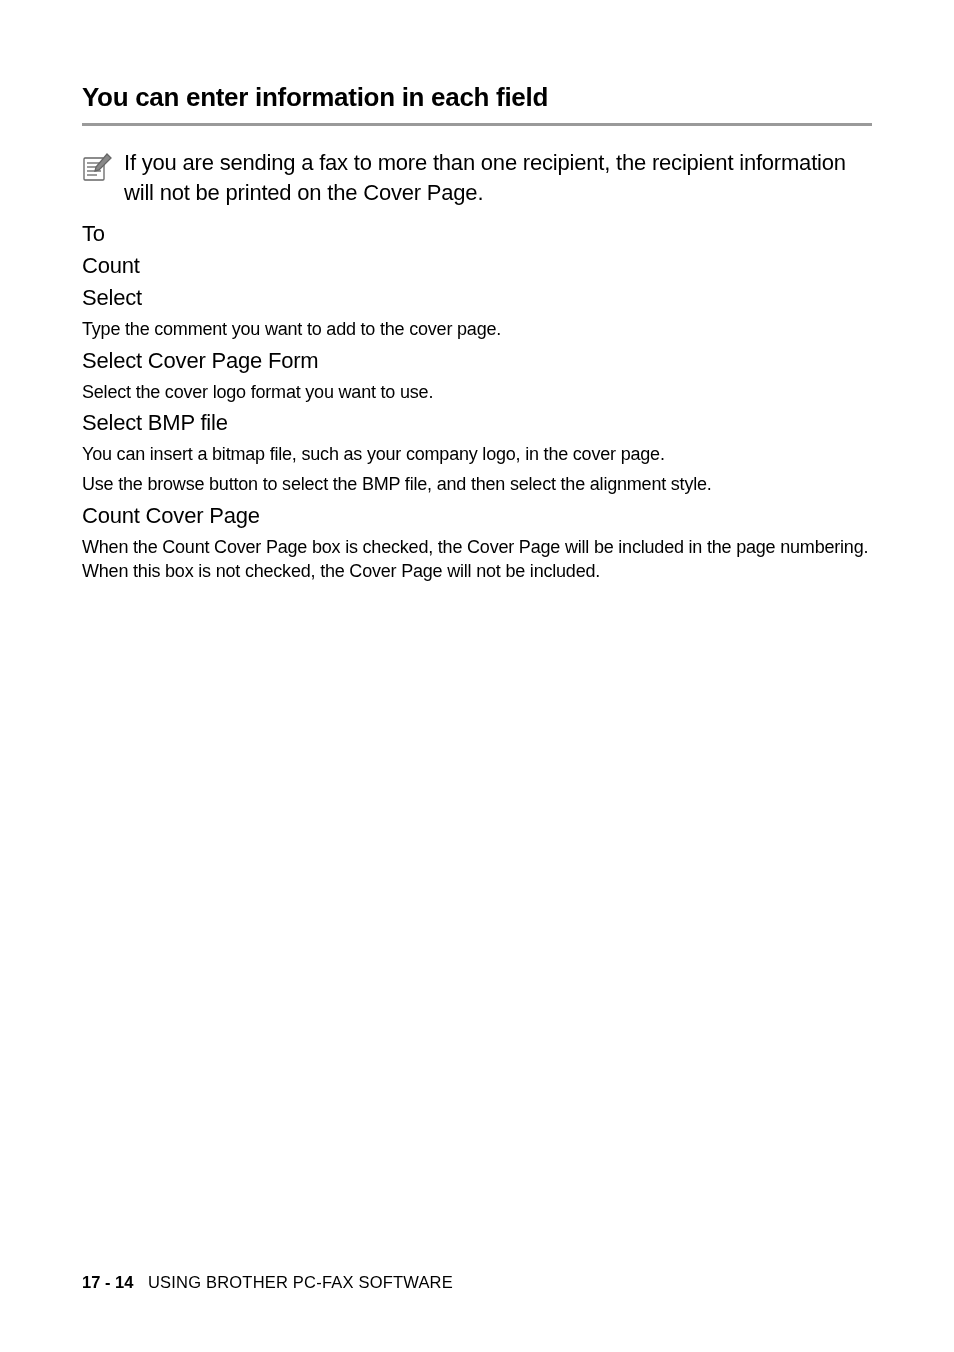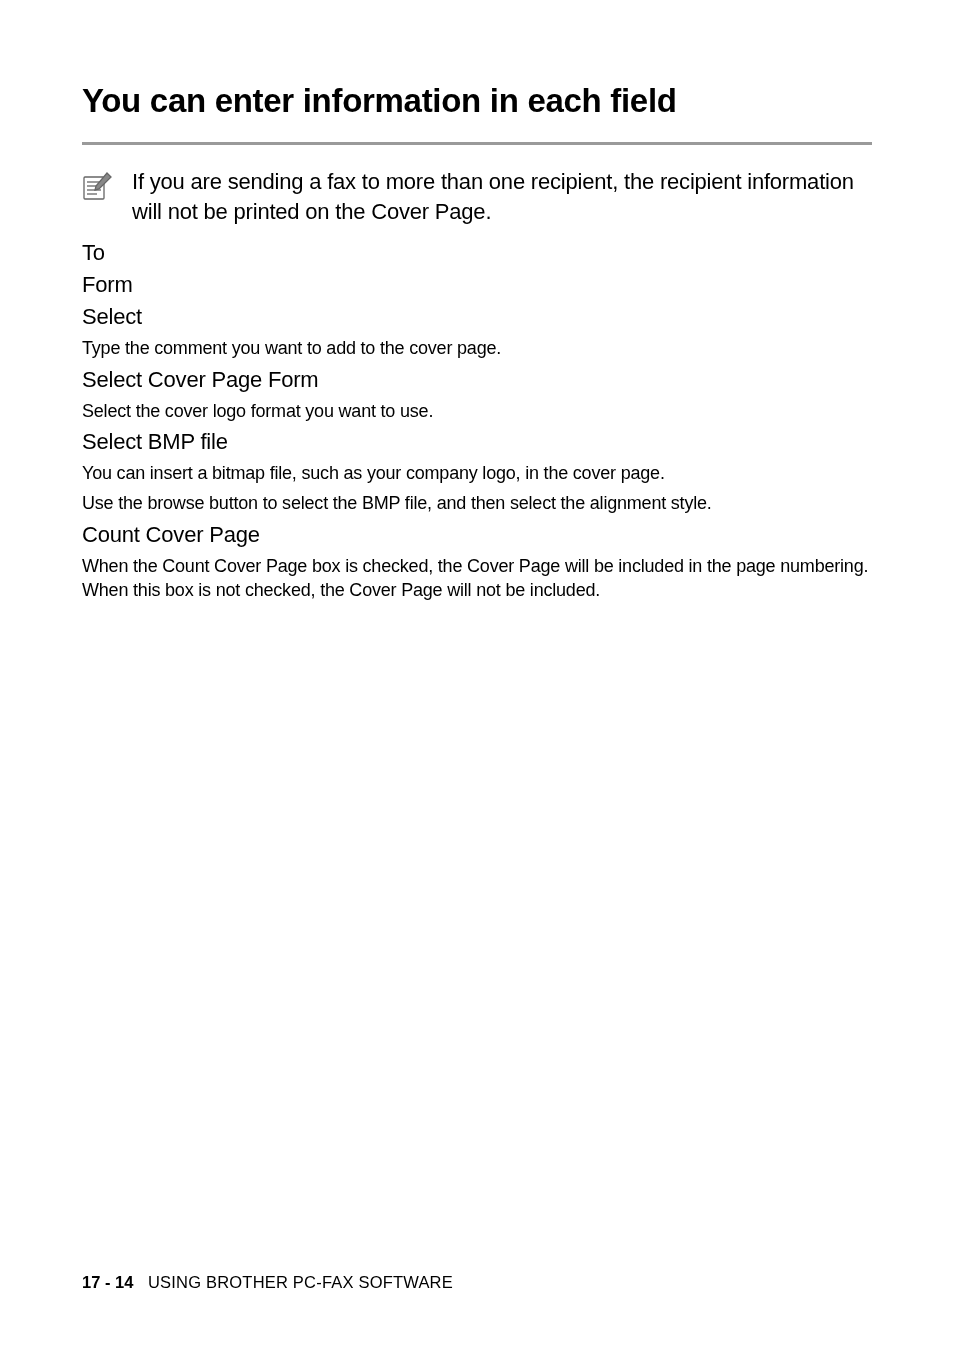--- a/index.html
+++ b/index.html
@@ -9,32 +9,32 @@
     }
     body {
       font-family: Arial, Helvetica, sans-serif;
       width: 954px;
       height: 1352px;
       background: #ffffff;
       position: relative;
       padding: 82px 82px 0 82px;
     }
     .page-title {
-      font-size: 33px;
+      font-size: 26px;
       font-weight: bold;
       color: #000;
       letter-spacing: -0.3px;
-      padding-bottom: 22px;
+      padding-bottom: 10px;
       border-bottom: 3px solid #9a9a9a;
       margin-bottom: 22px;
     }
     .note-block {
       display: flex;
       align-items: flex-start;
-      gap: 16px;
+      gap: 8px;
       margin-bottom: 14px;
     }
     .note-icon {
       flex-shrink: 0;
       width: 34px;
       height: 34px;
       margin-top: 2px;
     }
     .note-text {
       font-size: 22px;
@@ -87,21 +87,21 @@
         <line x1="5" y1="21" x2="19" y2="21"></line>
         <line x1="5" y1="25" x2="15" y2="25"></line>
         <path d="M 25 4 L 29 8 L 17 20 L 13 21 L 14 17 Z" fill="#888"></path>
       </g>
     </svg>
   </span>
   <p class="note-text">If you are sending a fax to more than one recipient, the recipient information will not be printed on the Cover Page.</p>
 </div>
 
 <div class="section-heading">To</div>
-<div class="section-heading">Form</div>
+<div class="section-heading">Count</div>
 
 <div class="section-heading">Select</div>
 <p class="body-text">Type the comment you want to add to the cover page.</p>
 
 <div class="section-heading">Select Cover Page Form</div>
 <p class="body-text">Select the cover logo format you want to use.</p>
 
 <div class="section-heading">Select BMP file</div>
 <p class="body-text">You can insert a bitmap file, such as your company logo, in the cover page.</p>
 <p class="body-text">Use the browse button to select the BMP file, and then select the alignment style.</p>

